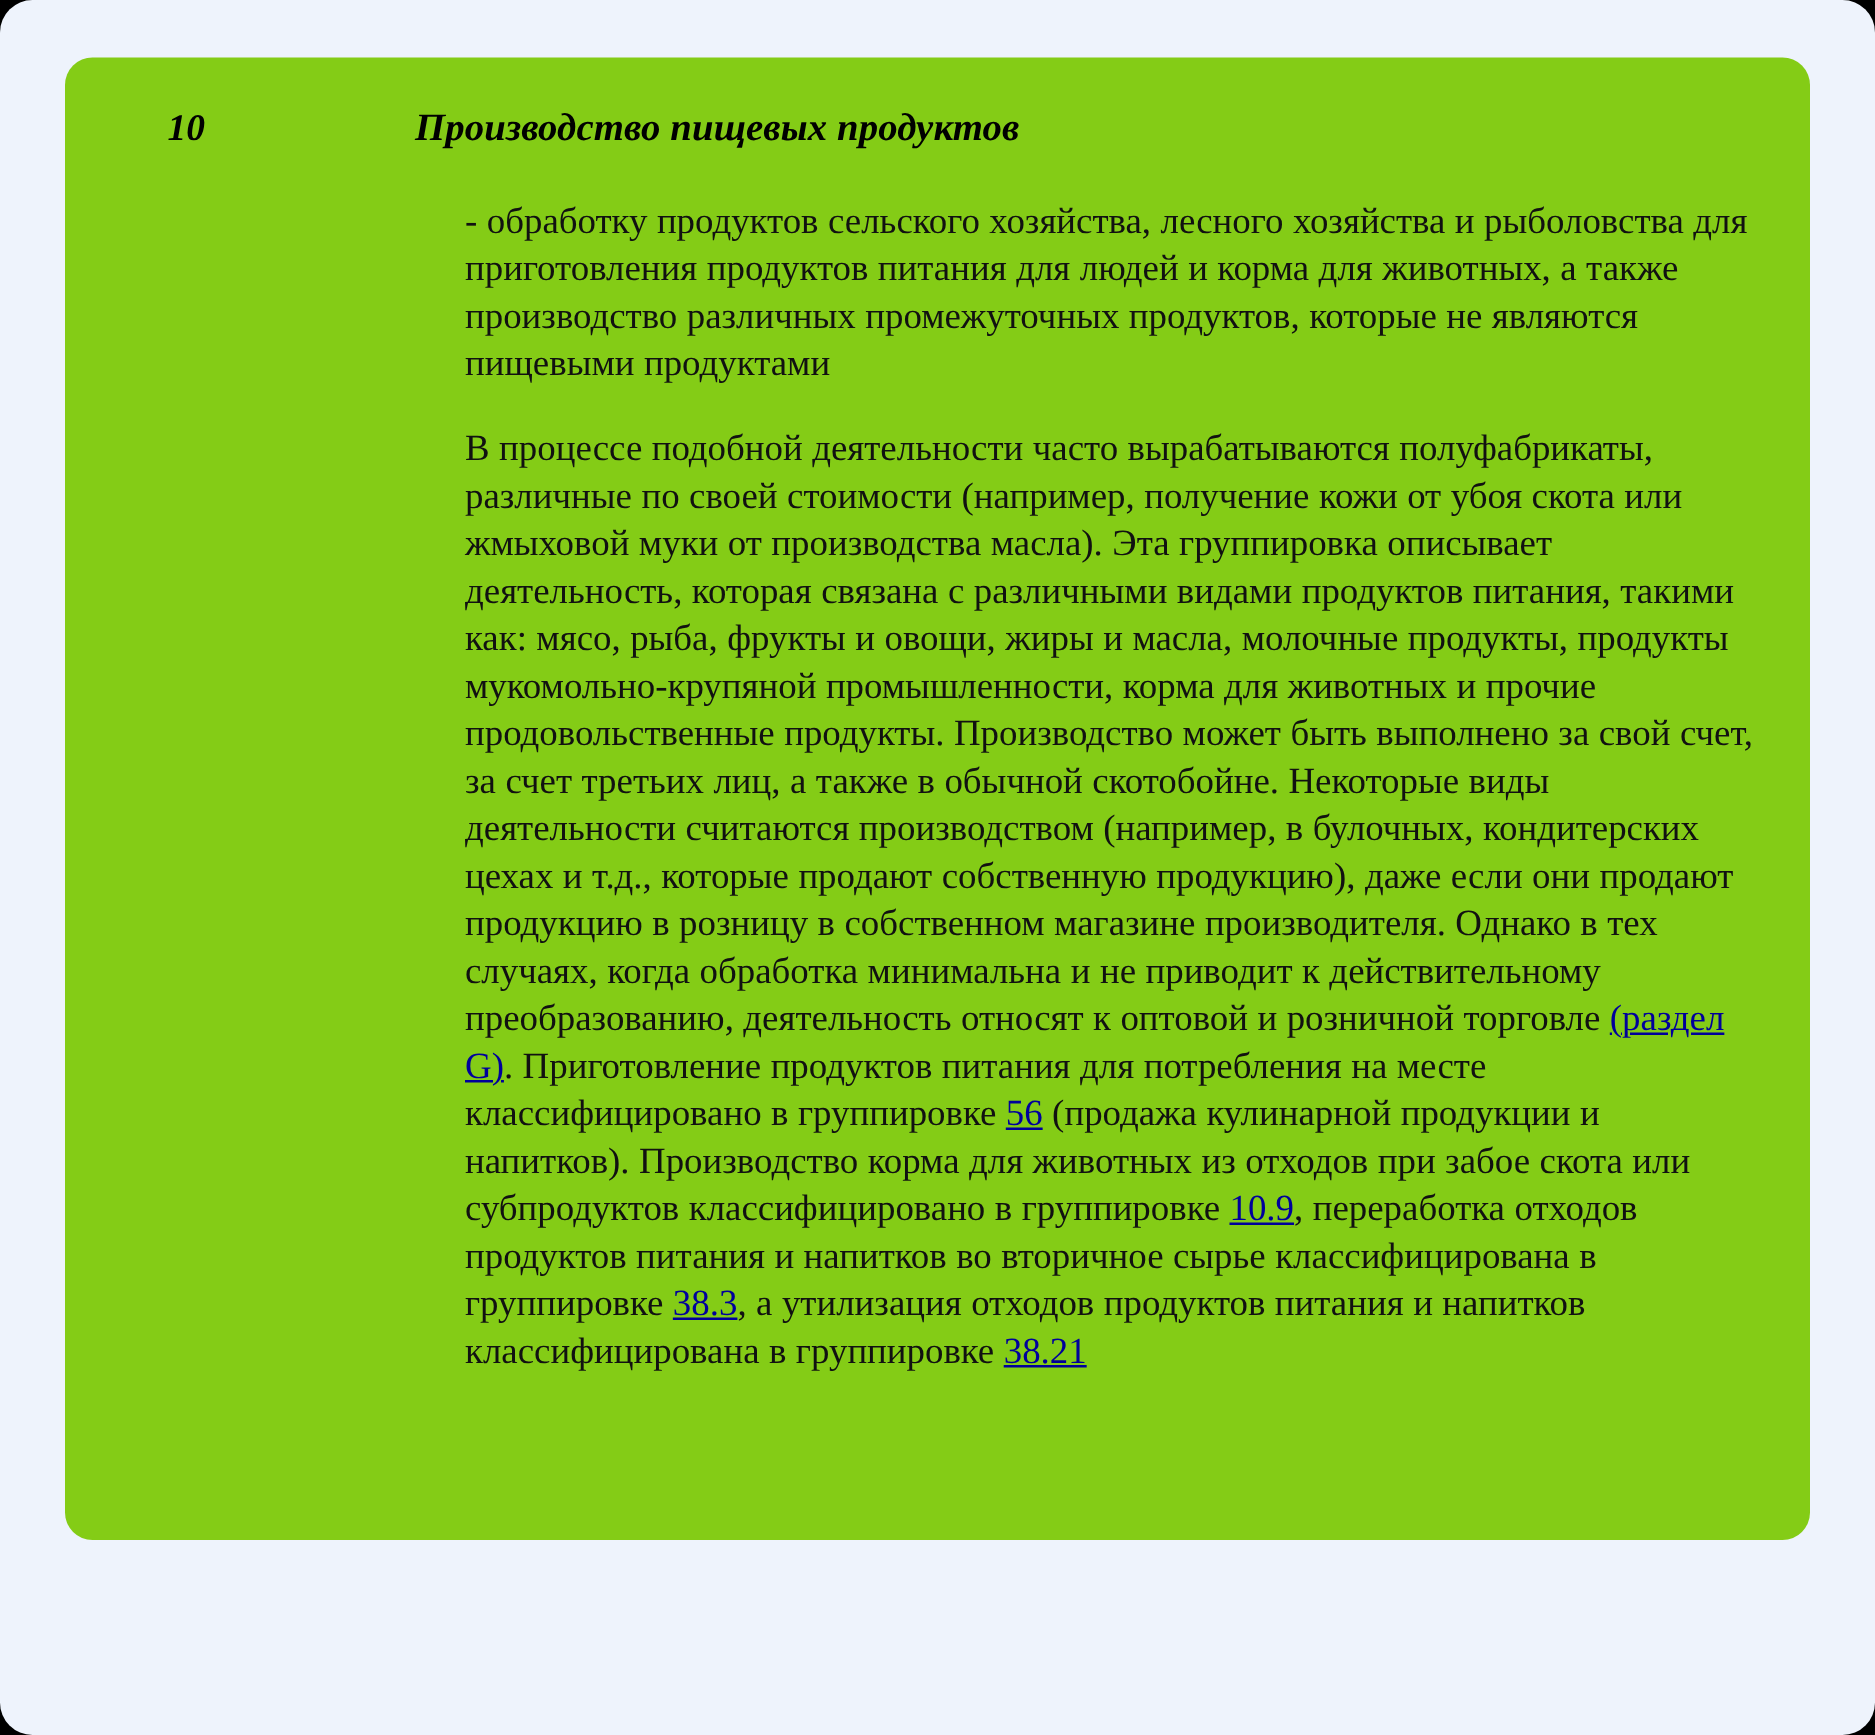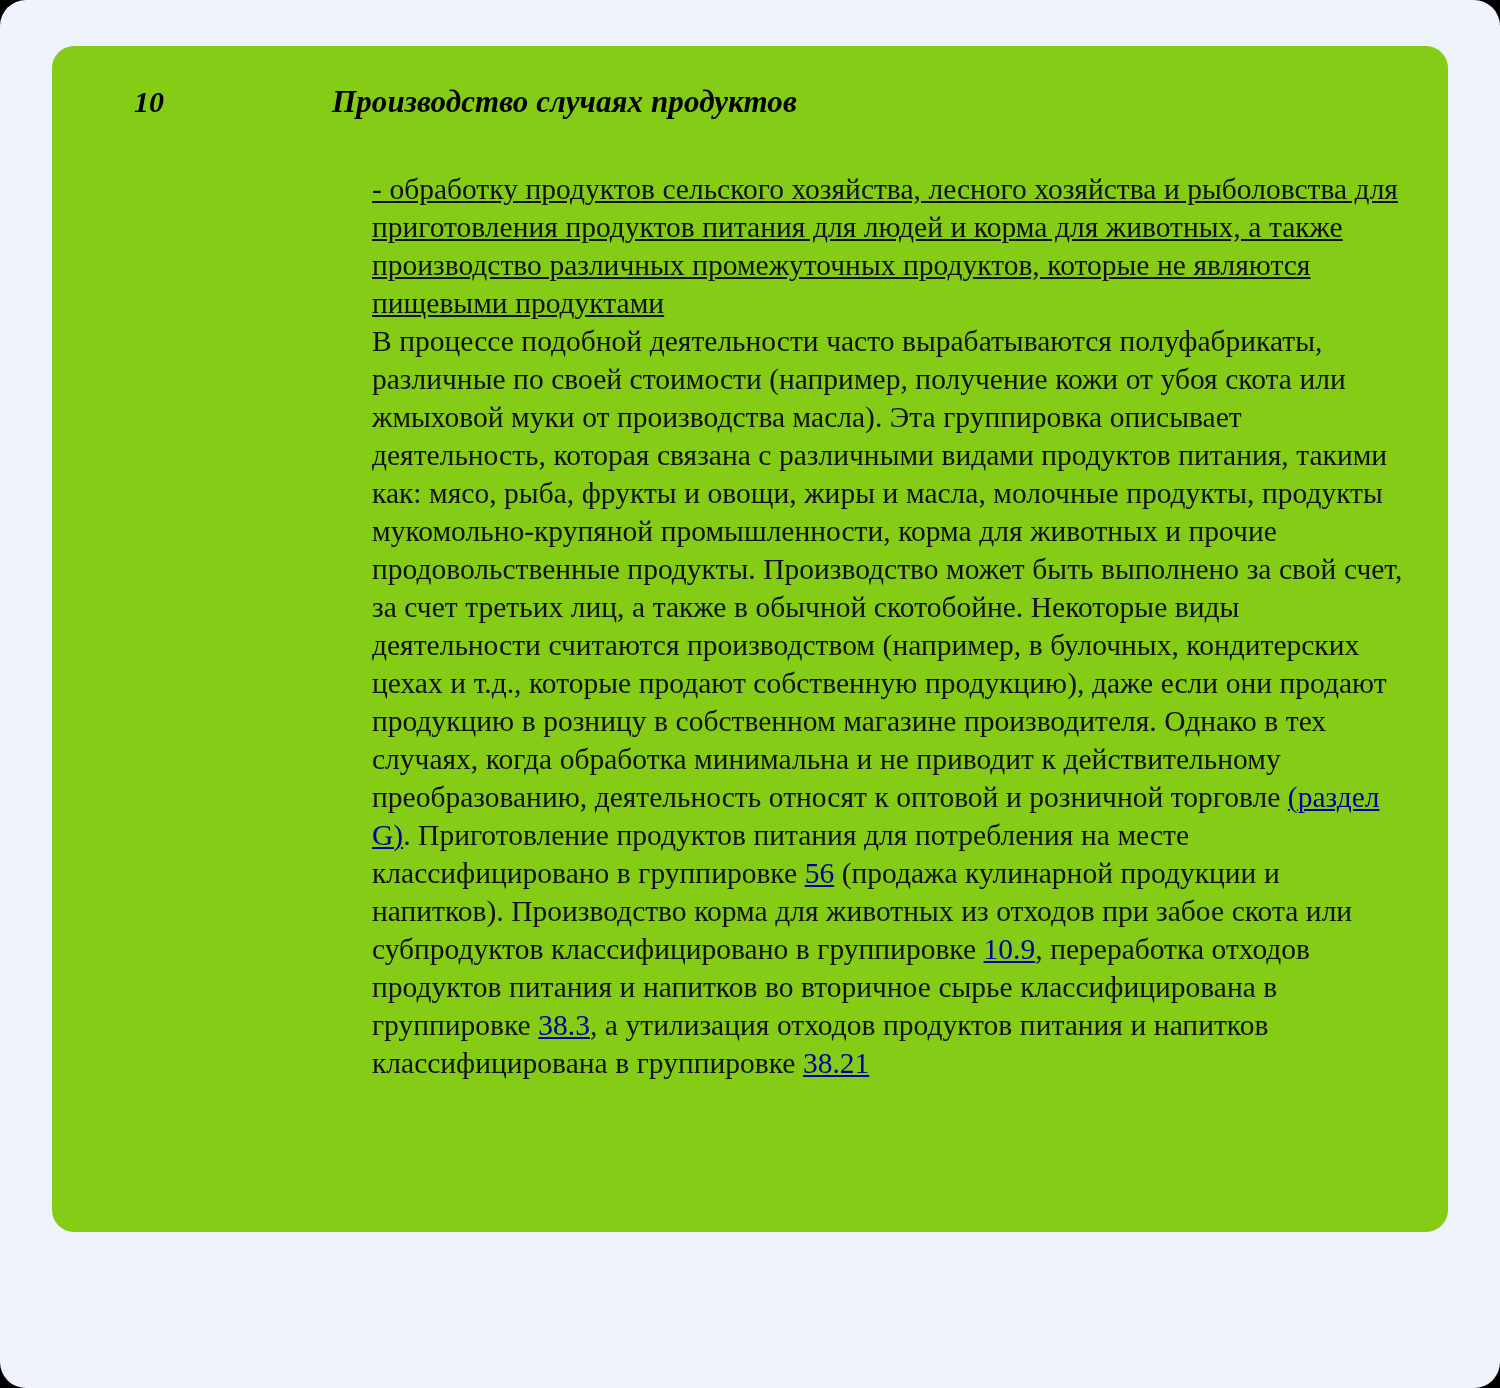--- a/index.html
+++ b/index.html
@@ -82,43 +82,43 @@
   .body-para {
     font-family: "Liberation Serif", "DejaVu Serif", serif;
     font-size: 29.5px;
     line-height: 38px;
     color: #111111;
     margin: 0;
     text-align: left;
     word-spacing: 0.2px;
   }
   .para-gap-lead   { margin-top: 22px; }
-  .para-gap-bullet { margin-top: 30px; text-decoration: underline; }
-  .para-gap-main   { }
+  .para-gap-bullet { margin-top: 18px; }
+  .para-gap-main   { margin-top: 30px; }
 
   a.doc-link,
   .doc-link {
     color: #00009b;
     text-decoration: underline;
     text-decoration-thickness: 2px;
     text-underline-offset: 2px;
     cursor: pointer;
   }
 </style>
 </head>
 <body>
 
 <div class="page-backdrop">
 
   <div class="doc-card">
     <div class="doc-inner">
 
       <div class="doc-header">
         <div class="code-number">10</div>
-        <div class="section-title">Производство случаях продуктов</div>
+        <div class="section-title">Производство пищевых продуктов</div>
       </div>
 
       <div class="text-column">
 
 
         <p class="body-para para-gap-bullet">- обработку продуктов сельского хозяйства, лесного хозяйства и рыболовства для приготовления продуктов питания для людей и корма для животных, а также производство различных промежуточных продуктов, которые не являются пищевыми продуктами</p>
 
         <p class="body-para para-gap-main"><span>В процессе подобной деятельности часто вырабатываются полуфабрикаты, различные по своей стоимости (например, получение кожи от убоя скота или жмыховой муки от производства масла). Эта группировка описывает деятельность, которая связана с различными видами продуктов питания, такими как: мясо, рыба, фрукты и овощи, жиры и масла, молочные продукты, продукты мукомольно-крупяной промышленности, корма для животных и прочие продовольственные продукты. Производство может быть выполнено за свой счет, за счет третьих лиц, а также в обычной скотобойне. Некоторые виды деятельности считаются производством (например, в булочных, кондитерских цехах и т.д., которые продают собственную продукцию), даже если они продают продукцию в розницу в собственном магазине производителя. Однако в тех случаях, когда обработка минимальна и не приводит к действительному преобразованию, деятельность относят к оптовой и розничной торговле </span><a class="doc-link">(раздел G)</a><span>. Приготовление продуктов питания для потребления на месте классифицировано в группировке </span><a class="doc-link">56</a><span> (продажа кулинарной продукции и напитков). Производство корма для животных из отходов при забое скота или субпродуктов классифицировано в группировке </span><a class="doc-link">10.9</a><span>, переработка отходов продуктов питания и напитков во вторичное сырье классифицирована в группировке </span><a class="doc-link">38.3</a><span>, а утилизация отходов продуктов питания и напитков классифицирована в группировке </span><a class="doc-link">38.21</a></p>
 
       </div>

